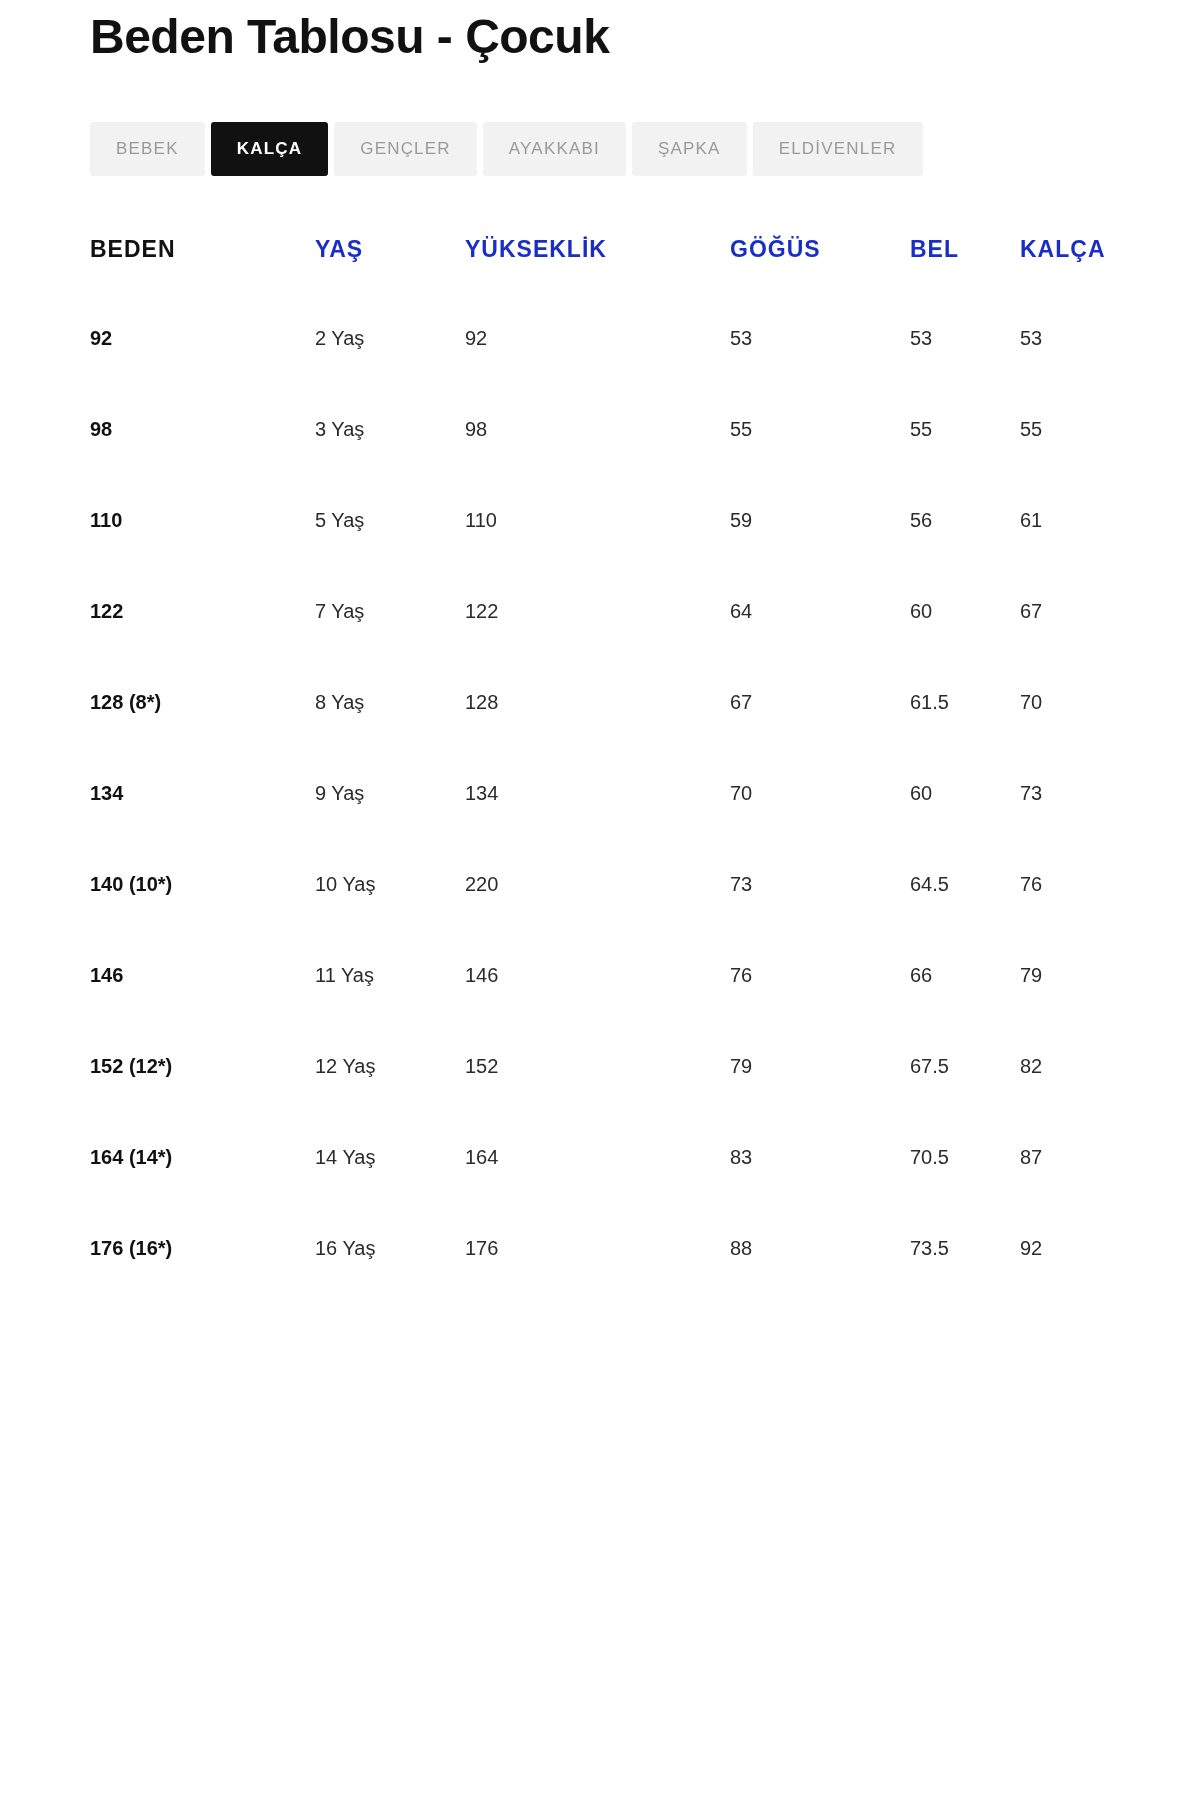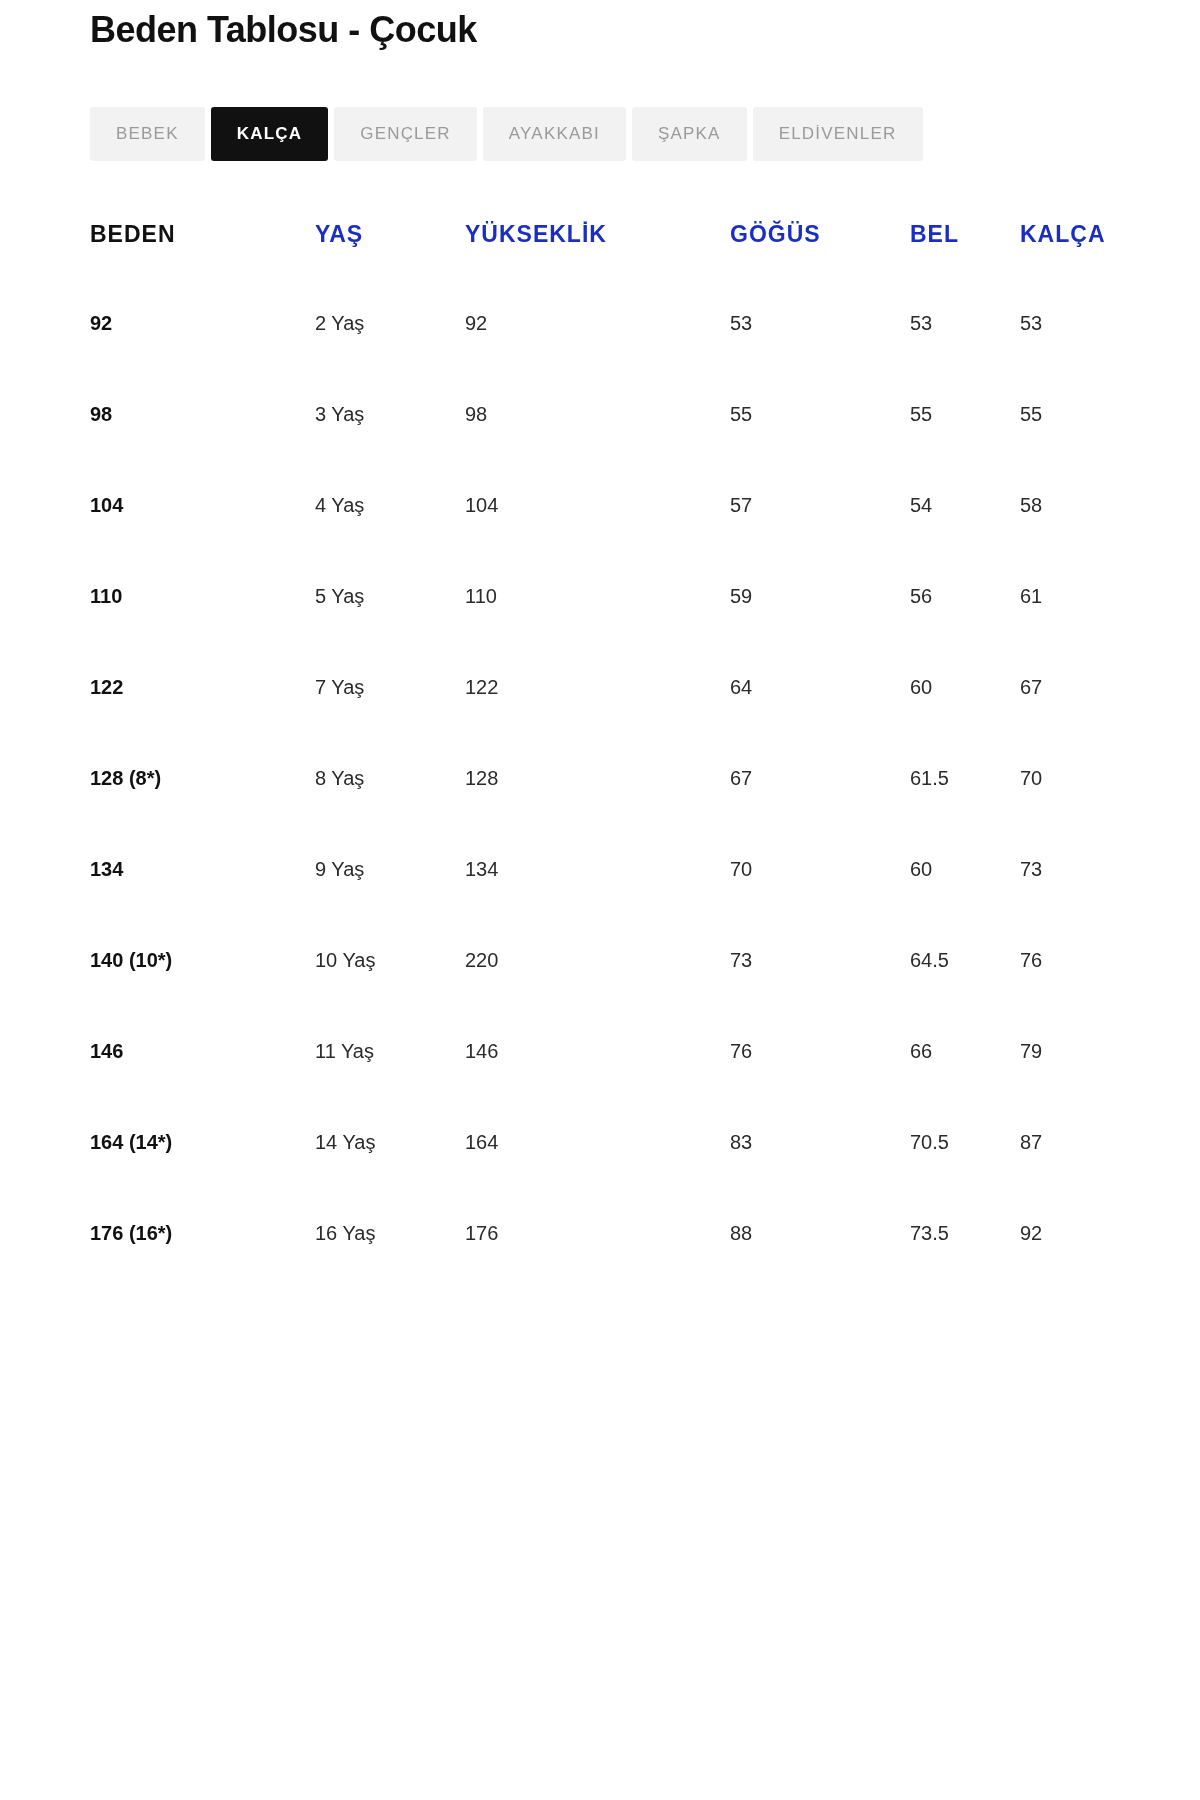--- a/index.html
+++ b/index.html
@@ -13,21 +13,21 @@
     font-family: "Liberation Sans", sans-serif;
     color: #111111;
     overflow: hidden;
   }
   .page {
     padding: 0 90px;
     box-sizing: border-box;
     width: 1200px;
   }
   .page-title {
-    font-size: 36px;
+    font-size: 48px;
     font-weight: bold;
     letter-spacing: -0.5px;
     margin: 0;
     padding-top: 8px;
     line-height: 1.2;
     color: #111111;
   }
   .tabs {
     display: flex;
     gap: 6px;
@@ -136,28 +136,20 @@
         </tr>
         <tr>
           <td class="cell-beden">98</td>
           <td class="cell-yas">3 Yaş</td>
           <td class="cell-yukseklik">98</td>
           <td class="cell-gogus">55</td>
           <td class="cell-bel">55</td>
           <td class="cell-kalca">55</td>
         </tr>
         <tr>
-          <td class="cell-beden">104</td>
-          <td class="cell-yas">4 Yaş</td>
-          <td class="cell-yukseklik">104</td>
-          <td class="cell-gogus">57</td>
-          <td class="cell-bel">54</td>
-          <td class="cell-kalca">58</td>
-        </tr>
-        <tr>
           <td class="cell-beden">110</td>
           <td class="cell-yas">5 Yaş</td>
           <td class="cell-yukseklik">110</td>
           <td class="cell-gogus">59</td>
           <td class="cell-bel">56</td>
           <td class="cell-kalca">61</td>
         </tr>
         <tr>
           <td class="cell-beden">122</td>
           <td class="cell-yas">7 Yaş</td>
@@ -192,20 +184,28 @@
         </tr>
         <tr>
           <td class="cell-beden">146</td>
           <td class="cell-yas">11 Yaş</td>
           <td class="cell-yukseklik">146</td>
           <td class="cell-gogus">76</td>
           <td class="cell-bel">66</td>
           <td class="cell-kalca">79</td>
         </tr>
         <tr>
+          <td class="cell-beden">152 (12*)</td>
+          <td class="cell-yas">12 Yaş</td>
+          <td class="cell-yukseklik">152</td>
+          <td class="cell-gogus">79</td>
+          <td class="cell-bel">67.5</td>
+          <td class="cell-kalca">82</td>
+        </tr>
+        <tr>
           <td class="cell-beden">164 (14*)</td>
           <td class="cell-yas">14 Yaş</td>
           <td class="cell-yukseklik">164</td>
           <td class="cell-gogus">83</td>
           <td class="cell-bel">70.5</td>
           <td class="cell-kalca">87</td>
         </tr>
         <tr>
           <td class="cell-beden">176 (16*)</td>
           <td class="cell-yas">16 Yaş</td>

